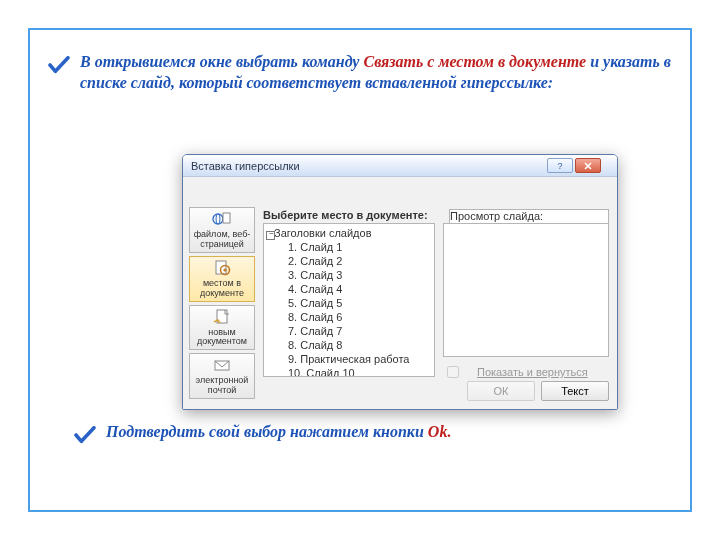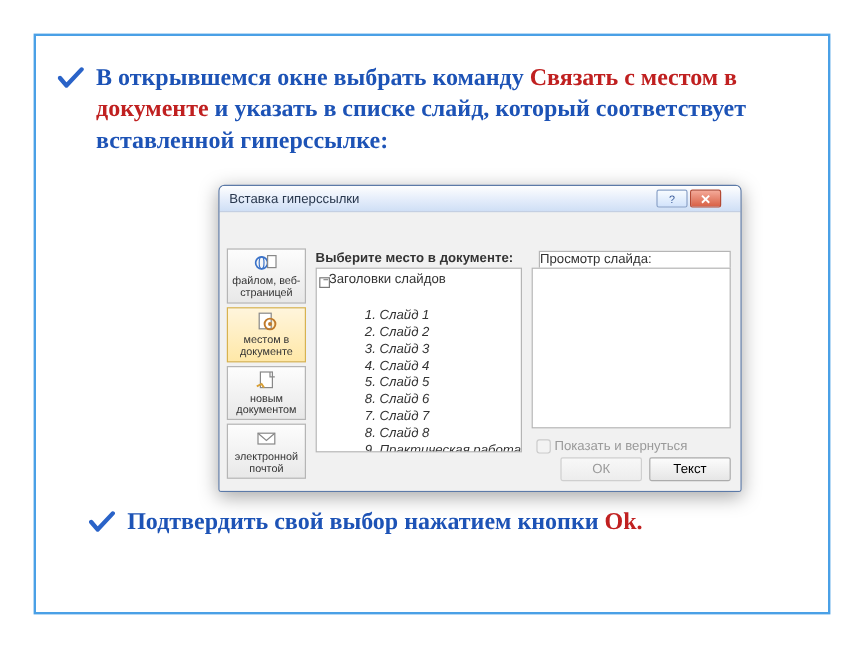--- a/index.html
+++ b/index.html
@@ -29,22 +29,23 @@
     padding: 0 18px;
   }
   .check {
     width: 22px; flex: 0 0 22px;
     margin-top: 4px;
     color: #2a63c8;
   }
   .check svg { width: 22px; height: 18px; display:block; }
   .instr {
     font-family: "Times New Roman", Times, serif;
+    font-style: italic;
     font-weight: bold;
-    font-size: 20px;
+    font-size: 16px;
     color: #1d53b6;
     line-height: 1.30;
   }
   .em-red { color: #c02020; }
 
   .instr-block-1 { position:absolute; left:0; right:0; top:22px; }
   .instr-block-2 { position:absolute; left:0; right:0; top:392px; padding-left: 44px; }
 
   
   .win {
@@ -161,39 +162,40 @@
   }
   .tree .root::before {
     content:""; position:absolute; left:-2px; top:5px;
     width:7px; height:7px; border:1px solid #7a7a7a; background:#fff;
     font-size:8px;
   }
   .tree .root .minus {
     position:absolute; left:-1px; top:3px; font-size:8px; line-height:9px; width:9px; text-align:center;
   }
   .tree ol {
-    list-style:none; margin:16px; padding: 0 0 0 20px; font-style: italic;
+    list-style:none; margin:0; padding: 0 0 0 20px;
   }
   .tree li {
     padding: 1px 0;
     white-space:nowrap;
     cursor:pointer;
   }
 
   
   .preview {
     position:absolute; left: 260px; top:46px; right:8px; height: 134px;
     border: 1px solid #b5b5b5;
     background: #fff;
   }
   .show-return {
     position:absolute; left: 260px; top: 186px;
-    display:flex; align-items:center; gap:0;
+    display:flex; align-items:center; gap:15px;
     font-size: 11px;
     color:#9a9a9a;
+    text-decoration:underline;
   }
   .show-return input { width:12px; height:12px; }
 
   
   .bottom-btns {
     position:absolute; right:8px; bottom:8px;
     display:flex; gap:6px;
   }
   .dlg-btn {
     width: 68px; height: 20px;

